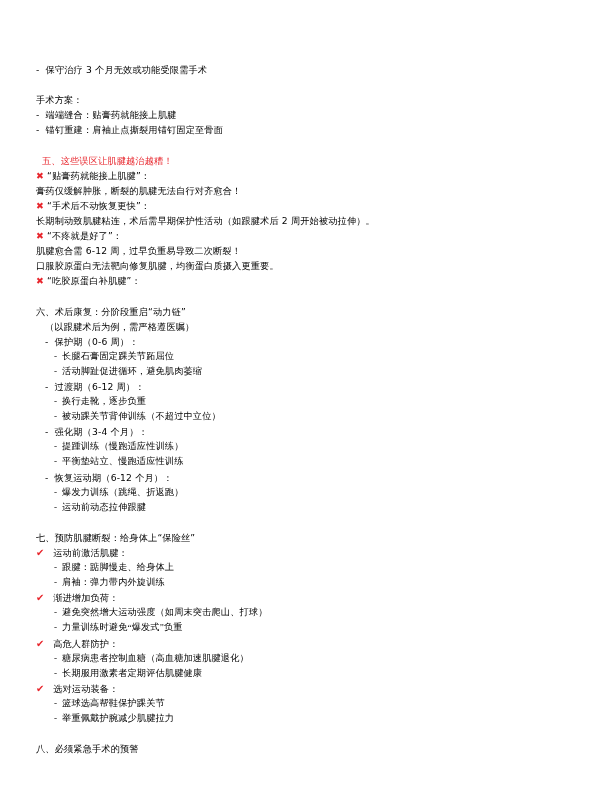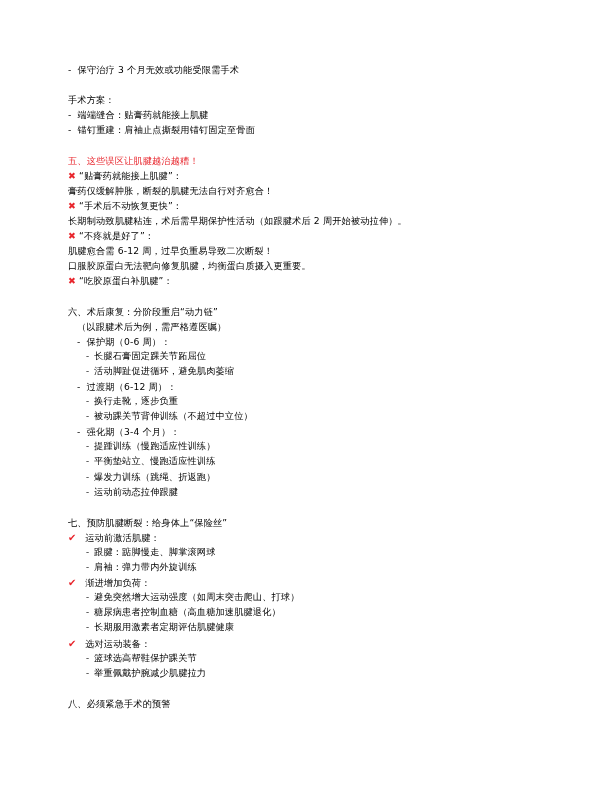--- a/index.html
+++ b/index.html
@@ -12,34 +12,35 @@
     height: 792px;
     font-family: "DejaVu Sans", "Liberation Sans", sans-serif;
     color: #000000;
     -webkit-font-smoothing: antialiased;
   }
   #page {
     position: relative;
     width: 612px;
     height: 792px;
     box-sizing: border-box;
-    padding: 62px 78px 40px 68px;
+    padding: 62px 78px 40px 36px;
     overflow: hidden;
   }
   .line {
     font-size: 9.2px;
     line-height: 15.1px;
     white-space: pre;
     letter-spacing: 0.15px;
   }
   .blank {
     height: 15.1px;
   }
   .red {
     color: #e8262d;
+    margin-left: 6px;
   }
   .mark {
     display: inline-block;
     width: 11px;
     color: #e8262d;
     font-size: 9.4px;
   }
   .check {
     display: inline-block;
     width: 11px;
@@ -75,29 +76,32 @@
       <div class="line ind2">（以跟腱术后为例，需严格遵医嘱）</div>
       <div class="line ind2">-  保护期（0-6 周）：</div>
       <div class="line ind3">-  长腿石膏固定踝关节跖屈位</div>
       <div class="line ind3">-  活动脚趾促进循环，避免肌肉萎缩</div>
       <div class="line ind2">-  过渡期（6-12 周）：</div>
       <div class="line ind3">-  换行走靴，逐步负重</div>
       <div class="line ind3">-  被动踝关节背伸训练（不超过中立位）</div>
       <div class="line ind2">-  强化期（3-4 个月）：</div>
       <div class="line ind3">-  提踵训练（慢跑适应性训练）</div>
       <div class="line ind3">-  平衡垫站立、慢跑适应性训练</div>
+      <div class="line ind2">-  恢复运动期（6-12 个月）：</div>
       <div class="line ind3">-  爆发力训练（跳绳、折返跑）</div>
       <div class="line ind3">-  运动前动态拉伸跟腱</div>
       <div class="blank"></div>
       <div class="line ind1">七、预防肌腱断裂：给身体上“保险丝”</div>
       <div class="line ind1"><span class="check">✔</span><span>  运动前激活肌腱：</span></div>
-      <div class="line ind3">-  跟腱：踮脚慢走、脚掌滚网球</div>
+      <div class="line ind3">-  跟腱：踮脚慢走、给身体上</div>
       <div class="line ind3">-  肩袖：弹力带内外旋训练</div>
       <div class="line ind1"><span class="check">✔</span><span>  渐进增加负荷：</span></div>
       <div class="line ind3">-  避免突然增大运动强度（如周末突击爬山、打球）</div>
+      <div class="line ind3">-  力量训练时避免“爆发式”负重</div>
+      <div class="line ind1"><span class="check">✔</span><span>  高危人群防护：</span></div>
       <div class="line ind3">-  糖尿病患者控制血糖（高血糖加速肌腱退化）</div>
       <div class="line ind3">-  长期服用激素者定期评估肌腱健康</div>
       <div class="line ind1"><span class="check">✔</span><span>  选对运动装备：</span></div>
       <div class="line ind3">-  篮球选高帮鞋保护踝关节</div>
       <div class="line ind3">-  举重佩戴护腕减少肌腱拉力</div>
       <div class="blank"></div>
       <div class="line ind1">八、必须紧急手术的预警</div>
     </div>
 </div>
 

